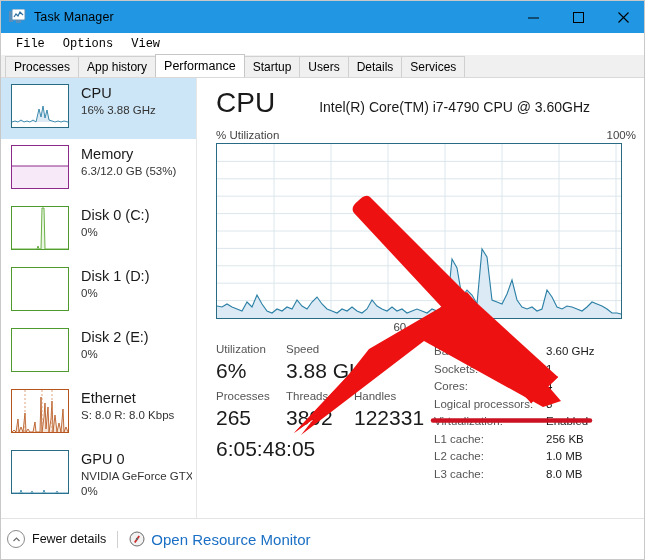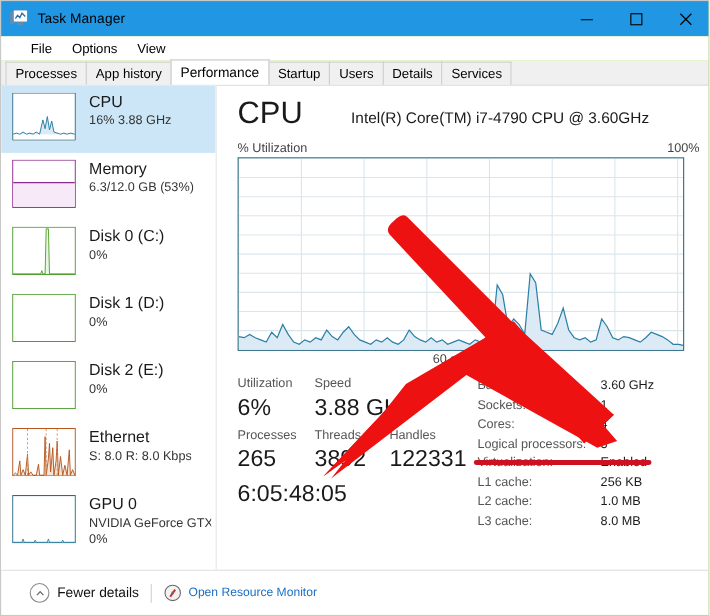--- a/index.html
+++ b/index.html
@@ -34,21 +34,21 @@
   .win-buttons { margin-left: auto; display: flex; height: 32px; }
   .win-btn {
     width: 45px; height: 32px; display: flex; align-items: center; justify-content: center;
     color: #000; font-size: 13px;
   }
 
   
   .menubar {
     position: absolute; left: 0; top: 32px; width: 645px; height: 22px;
     background: #ffffff; display: flex; align-items: center;
-    padding-left: 18px; gap: 0px;
+    padding-left: 6px; gap: 0px; font-family: Liberation Mono, monospace;
   }
   .menu-item {
     font-size: 12px; color: #000; padding: 2px 9px; white-space: nowrap;
   }
 
   
   .tabstrip {
     position: absolute; left: 0; top: 54px; width: 645px; height: 23px;
     background: #f0f0f0;
     border-bottom: 1px solid #d9d9d9;
@@ -142,32 +142,32 @@
 
   .stats-right { flex: 1 1 auto; padding-top: 2px; }
   .kv { display: flex; font-size: 11.5px; line-height: 17.5px; }
   .kv .k { color: #555; width: 112px; flex: 0 0 auto; white-space: nowrap; }
   .kv .v { color: #1a1a1a; white-space: nowrap; }
 
   
   .statusbar {
     position: absolute; left: 0; bottom: 0; width: 645px; height: 41px;
     background: #ffffff; border-top: 1px solid #e3e3e3;
-    display: flex; align-items: center; padding-left: 26px;
+    display: flex; align-items: center; padding-left: 6px;
   }
   .fewer { display: flex; align-items: center; }
   .chev-circle {
     width: 18px; height: 18px; border-radius: 50%; border: 1px solid #8b8b8b;
     display: flex; align-items: center; justify-content: center; margin-right: 7px;
   }
   .fewer-label { font-size: 12.5px; color: #111; }
   .divider { width: 1px; height: 17px; background: #d0d0d0; margin: 0 11px; }
   .resmon { display: flex; align-items: center; }
   .resmon-icon { width: 16px; height: 16px; margin-right: 6px; }
-  .resmon-label { font-size: 11px; color: #1a6fc4; }
+  .resmon-label { font-size: 15px; color: #1a6fc4; }
 
   
   .overlay {
     position: absolute; left: 0; top: 0; width: 645px; height: 560px;
     pointer-events: none;
   }
 </style>
 </head>
 <body>
 

